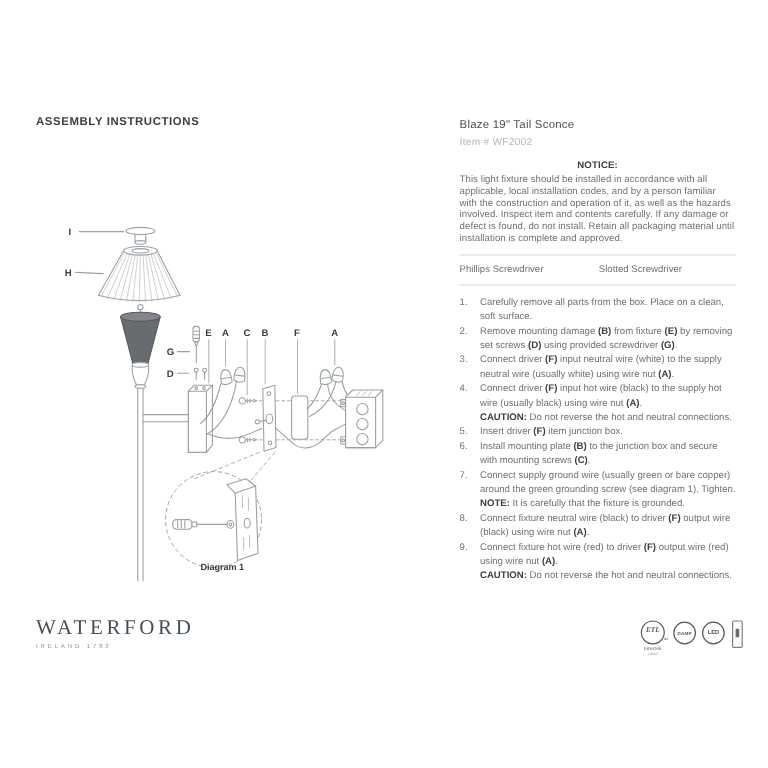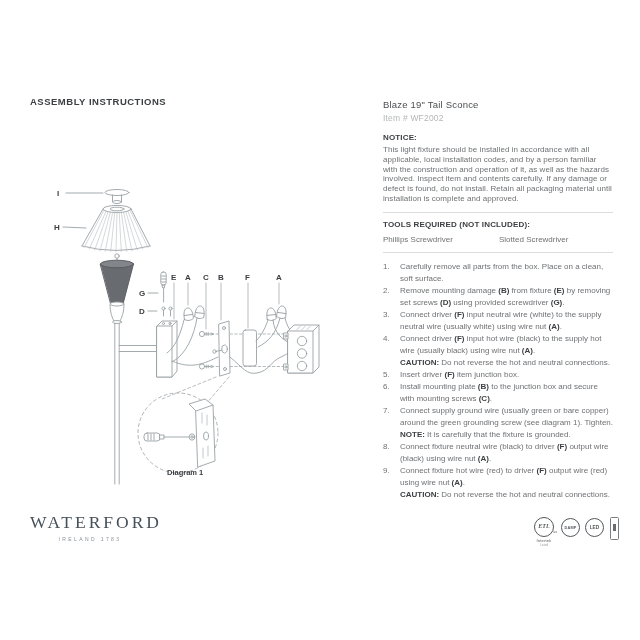--- a/index.html
+++ b/index.html
@@ -8,32 +8,32 @@
   .left-heading{position:absolute;left:30px;top:96px;font-size:9.5px;font-weight:bold;
         letter-spacing:.5px;color:#3d4043;}
   svg text{font-family:"Liberation Sans",sans-serif;}
   .diagram-label{font-size:8px;font-weight:bold;fill:#3a3d40;}
   .diagram-caption{font-size:7.5px;font-weight:bold;fill:#3a3d40;}
 
   .right-col{position:absolute;left:383px;top:99px;width:230px;}
   .product-title{font-size:9.5px;color:#4b4e51;letter-spacing:.2px;}
   .item-number{font-size:8.5px;color:#b4b6b8;letter-spacing:.2px;margin-top:3px;}
   .sec-label{font-size:8px;font-weight:bold;color:#3d4043;letter-spacing:.15px;}
-  .notice-label{margin-top:10px;}
+  .notice-label{margin-top:10px;text-align:center;}
   .notice-body{font-size:8px;line-height:9.8px;margin-top:3px;letter-spacing:.05px;}
   .rule{border:none;border-top:1px solid #dcdcdc;margin:8px 0 7px 0;}
   .tools-row{display:flex;font-size:8px;margin-top:6px;}
   .tools-row span:first-child{width:116px;}
   .steps{margin-top:8px;}
   .step{display:flex;font-size:8px;line-height:12px;}
   .step-num{width:17px;flex:none;}
   .step-body{width:213px;}
   .step-body b{color:#3d4043;font-weight:bold;}
 
-  .brand{position:absolute;left:30px;top:512px;width:120px;text-align:center;}
+  .brand{position:absolute;left:30px;top:512px;width:120px;text-align:left;}
   .brand-name{font-family:"Liberation Serif","DejaVu Serif",serif;font-size:17.5px;
         letter-spacing:3px;color:#44505a;white-space:nowrap;}
   .brand-tagline{font-size:5px;letter-spacing:2.4px;color:#8a929a;margin-top:3px;}
 
   .certs{position:absolute;left:532px;top:517px;display:flex;align-items:flex-start;}
   .cert-etl{width:24px;text-align:center;position:relative;}
   .etl-circle{width:18px;height:18px;border:1.3px solid #54585b;border-radius:50%;
         margin:0 auto;line-height:17px;font-size:6px;font-weight:bold;font-style:italic;
         font-family:"Liberation Serif",serif;color:#54585b;}
   .etl-us{position:absolute;right:-1px;top:13px;font-size:3.5px;color:#54585b;}
@@ -258,21 +258,20 @@
 
   <div class="right-col">
     <div class="product-title">Blaze 19" Tail Sconce</div>
     <div class="item-number">Item # WF2002</div>
 
     <div class="sec-label notice-label">NOTICE:</div>
     <div class="notice-body">This light fixture should be installed in accordance with all applicable, local installation codes, and by a person familiar with the construction and operation of it, as well as the hazards involved. Inspect item and contents carefully. If any damage or defect is found, do not install. Retain all packaging material until installation is complete and approved.</div>
 
     <hr class="rule">
 
-    <div class="sec-label">TOOLS REQUIRED (NOT INCLUDED):</div>
     <div class="tools-row">
       <span>Phillips Screwdriver</span>
       <span>Slotted Screwdriver</span>
     </div>
 
     <hr class="rule">
 
     <div class="steps">
         <div class="step">
           <span class="step-num">1.</span>

